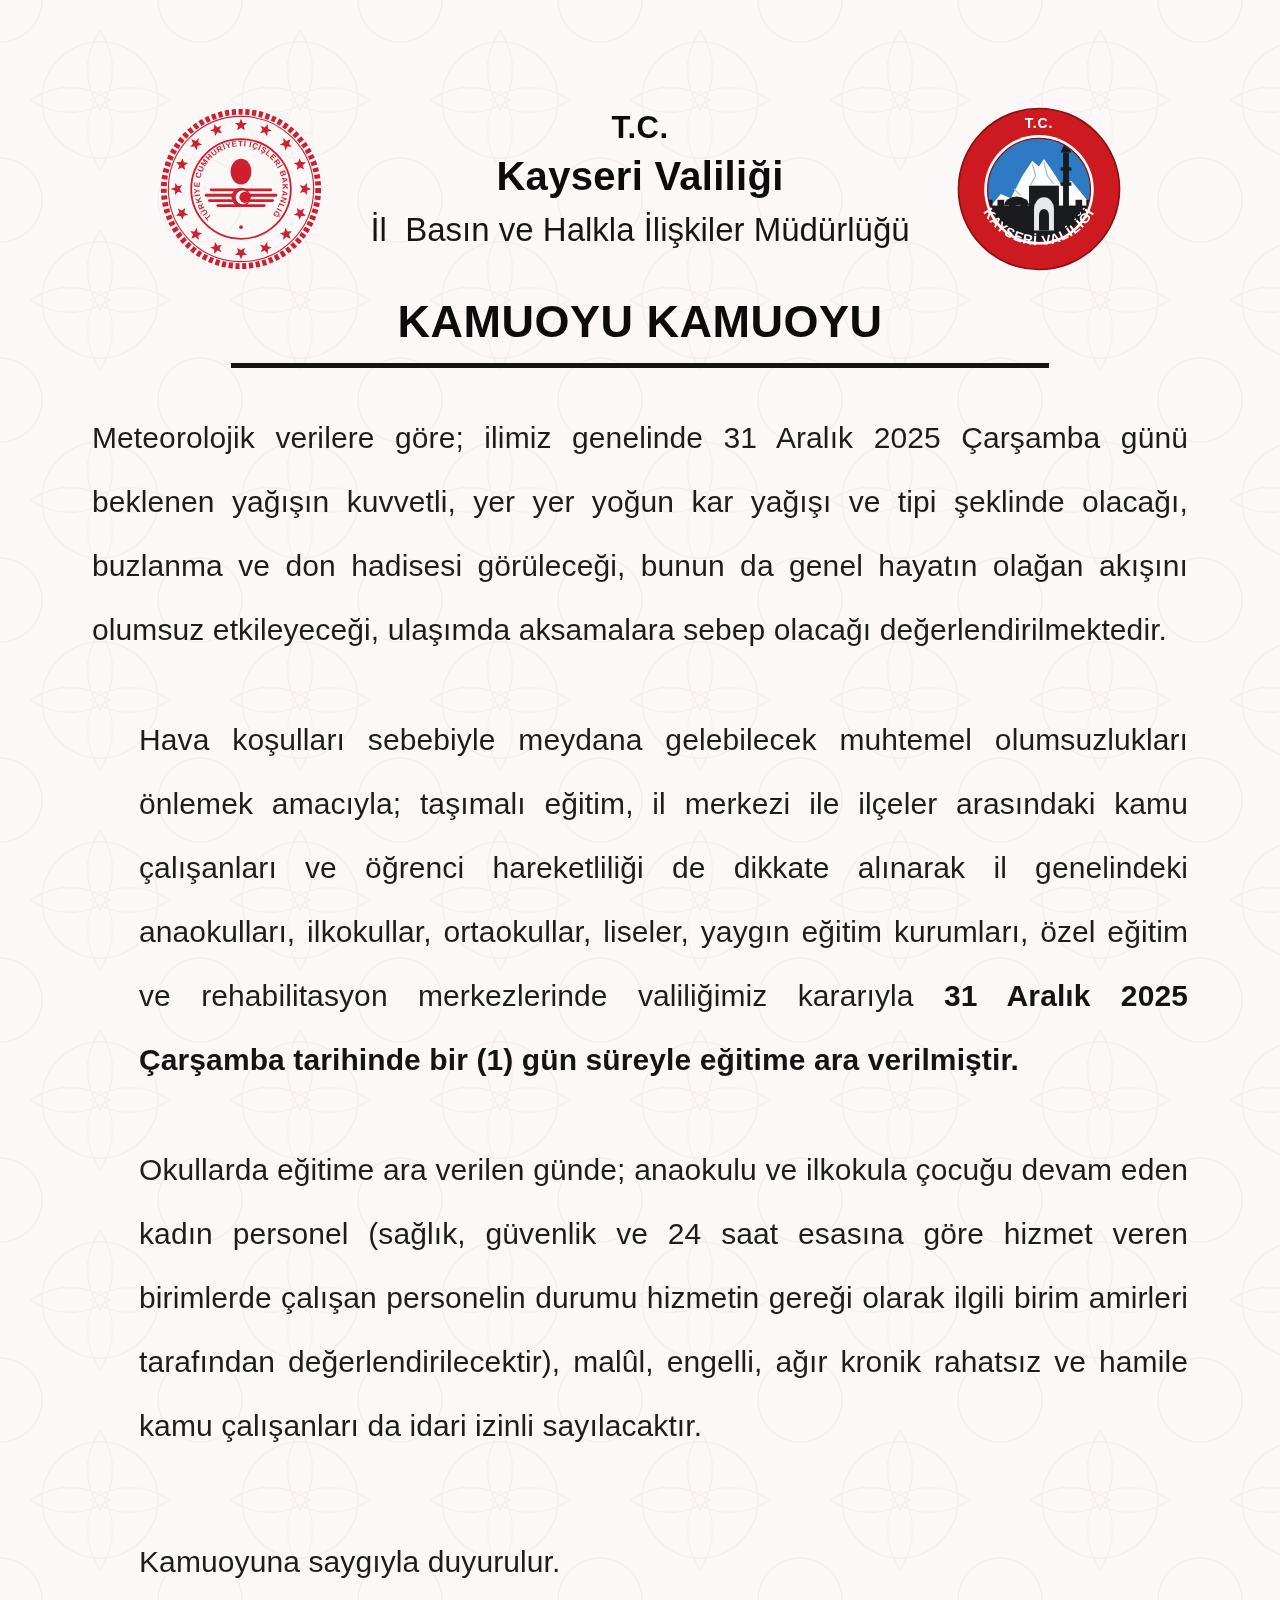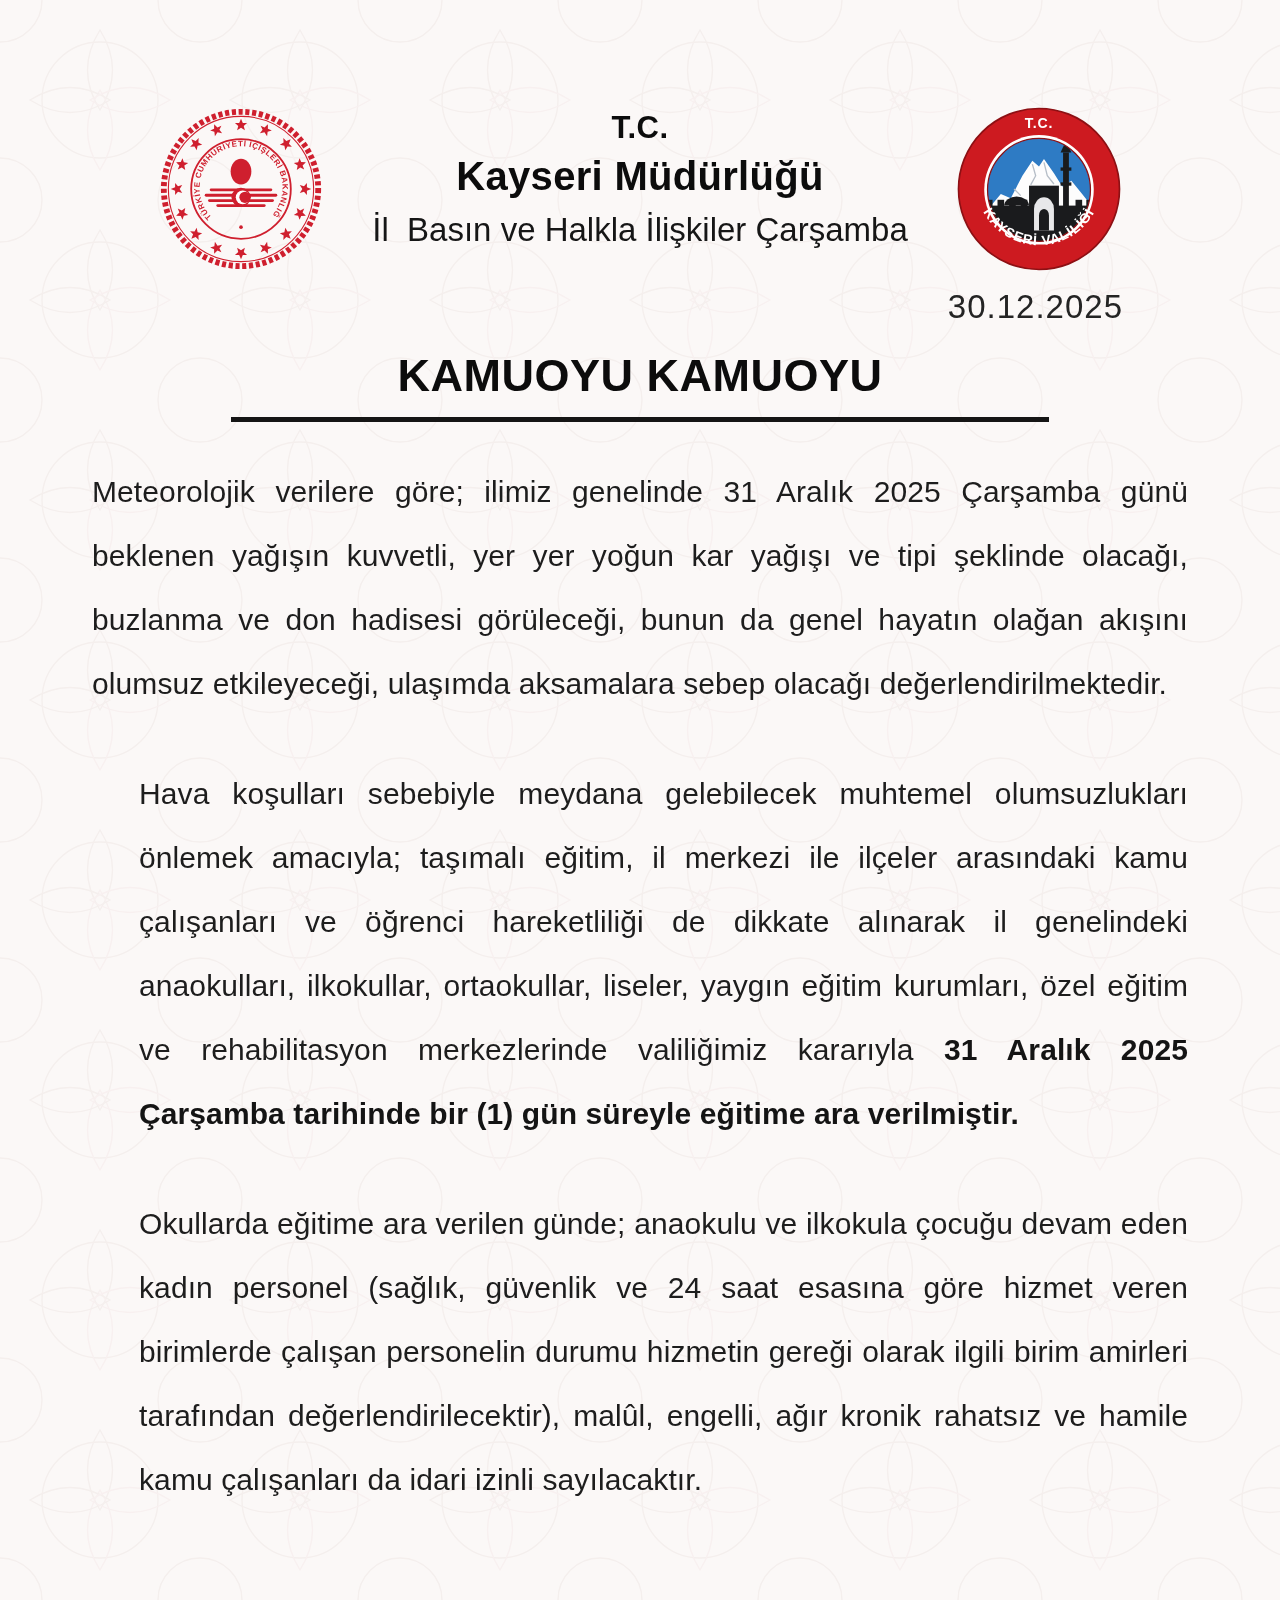--- a/index.html
+++ b/index.html
@@ -111,22 +111,22 @@
           <circle cx="100" cy="110" r="11.5" fill="#cf1f2e"></circle>
           <circle cx="102" cy="110" r="8.3" fill="#ffffff"></circle>
           <circle cx="104.8" cy="110" r="6.8" fill="#cf1f2e"></circle>
           <use href="#star" transform="translate(109 110) scale(0.45)" fill="#ffffff" style="fill:#ffffff"></use>
         </g>
       </svg>
     </div>
 
     <div class="header-center">
       <div class="org1">T.C.</div>
-      <div class="org2">Kayseri Müdürlüğü</div>
-      <div class="org3">İl  Basın ve Halkla İlişkiler Çarşamba</div>
+      <div class="org2">Kayseri Valiliği</div>
+      <div class="org3">İl  Basın ve Halkla İlişkiler Müdürlüğü</div>
     </div>
 
     <div class="logo">
       <svg viewBox="0 0 200 200" xmlns="http://www.w3.org/2000/svg">
         <defs>
           <clipPath id="innerClip">
               <circle cx="100" cy="101" r="62"></circle>
             </clipPath>
           <path id="arcBottom" d="M 25,104 A 76,76 0 0 0 175,104" fill="none"></path>
         </defs>
@@ -163,21 +163,20 @@
         </g>
         <circle cx="100" cy="101" r="62" fill="none" stroke="#8d1014" stroke-width="1.5"></circle>
         <text x="100" y="26" font-size="17" font-weight="800" fill="#ffffff" text-anchor="middle" letter-spacing="1">T.C.</text>
         <text font-size="16.5" font-weight="800" fill="#ffffff" letter-spacing="1.2">
           <textPath href="#arcBottom" startOffset="50%" text-anchor="middle">KAYSERİ VALİLİĞİ</textPath>
         </text>
       </svg>
     </div>
   </header>
 
-  <div class="date">30.12.2025</div>
 
   <h1 class="title">KAMUOYU KAMUOYU</h1>
   <div class="title-underline"></div>
 
   <main class="body">
     <p>Meteorolojik verilere göre; ilimiz genelinde 31 Aralık 2025 Çarşamba günü beklenen yağışın kuvvetli, yer yer yoğun kar yağışı ve tipi şeklinde olacağı, buzlanma ve don hadisesi görüleceği, bunun da genel hayatın olağan akışını olumsuz etkileyeceği, ulaşımda aksamalara sebep olacağı değerlendirilmektedir.</p>
     <p><span>Hava koşulları sebebiyle meydana gelebilecek muhtemel olumsuzlukları önlemek amacıyla; taşımalı eğitim, il merkezi ile ilçeler arasındaki kamu çalışanları ve öğrenci hareketliliği de dikkate alınarak il genelindeki anaokulları, ilkokullar, ortaokullar, liseler, yaygın eğitim kurumları, özel eğitim ve rehabilitasyon merkezlerinde valiliğimiz kararıyla </span><strong>31 Aralık 2025 Çarşamba tarihinde bir (1) gün süreyle eğitime ara verilmiştir.</strong></p>
     <p>Okullarda eğitime ara verilen günde; anaokulu ve ilkokula çocuğu devam eden kadın personel (sağlık, güvenlik ve 24 saat esasına göre hizmet veren birimlerde çalışan personelin durumu hizmetin gereği olarak ilgili birim amirleri tarafından değerlendirilecektir), malûl, engelli, ağır kronik rahatsız ve hamile kamu çalışanları da idari izinli sayılacaktır.</p>
     <p class="closing">Kamuoyuna saygıyla duyurulur.</p>
   </main>

